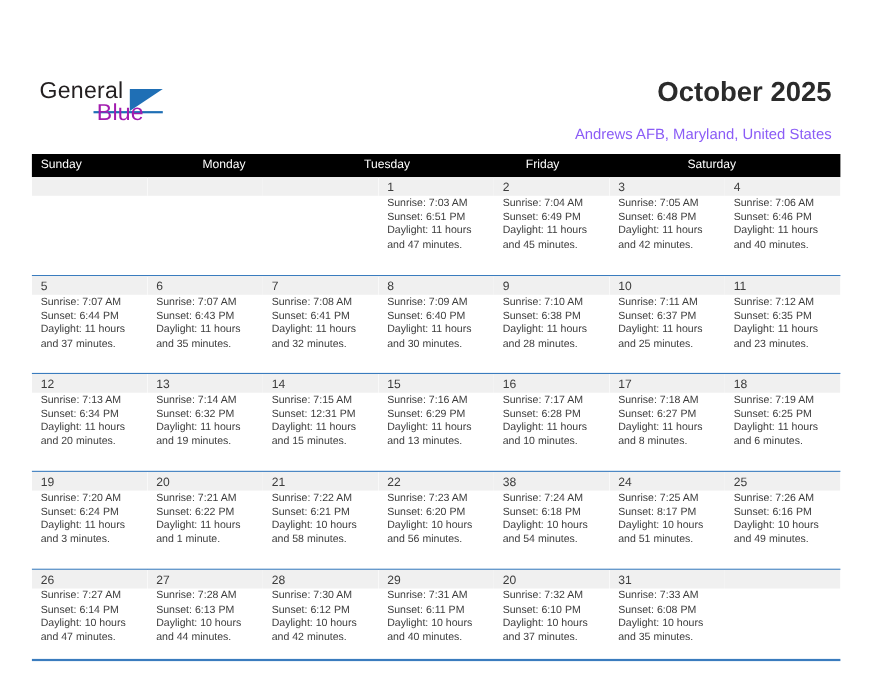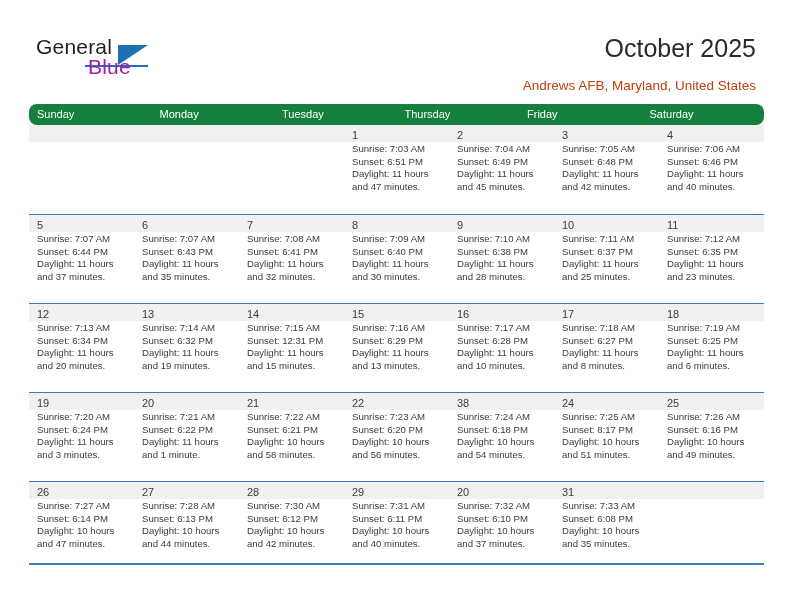--- a/index.html
+++ b/index.html
@@ -12,20 +12,21 @@
     height: 612px;
     font-family: "Liberation Sans", sans-serif;
     color: #000000;
     overflow: hidden;
   }
   .page {
     position: relative;
     width: 792px;
     height: 532px;
     box-sizing: border-box;
+    margin-top: 36px;
   }
 
   
   .topbar {
     position: absolute;
     left: 0; top: 0;
     width: 792px;
     height: 100px;
   }
   .logo {
@@ -69,44 +70,43 @@
   }
 
   .title {
     position: absolute;
     right: 36px;
     top: 34px;
     font-size: 25px;
     color: #2b2b2b;
     text-align: left;
     white-space: nowrap;
-    font-weight: normal;
+    font-weight: bold;
   }
   .subtitle {
     position: absolute;
     right: 36px;
     top: 78px;
     font-size: 13.5px;
-    color: #c2410c;
+    color: #8b5cf6;
     text-align: right;
     white-space: nowrap;
   }
 
   
   .calendar {
     position: absolute;
     left: 29px;
     top: 104px;
     width: 735px;
   }
   .dow-row {
     display: flex;
-    background: #15803d;
+    background: #000000;
     height: 21px;
-    border-radius: 8px;
   }
   .dow {
     flex: 1 1 0;
     color: #ffffff;
     font-size: 11px;
     line-height: 21px;
     padding-left: 8px;
     box-sizing: border-box;
     white-space: nowrap;
   }
@@ -169,21 +169,20 @@
 
     <div class="title">October 2025</div>
     <div class="subtitle">Andrews AFB, Maryland, United States</div>
   </div>
 
   <div class="calendar">
     <div class="dow-row" id="dow-row">
         <div class="dow">Sunday</div>
         <div class="dow">Monday</div>
         <div class="dow">Tuesday</div>
-        <div class="dow">Thursday</div>
         <div class="dow">Friday</div>
         <div class="dow">Saturday</div>
       </div>
     <div id="weeks-container">
         <div class="week">
           <div class="cell empty">
             <div class="daynum-strip"><span class="daynum"></span></div>
           </div>
           <div class="cell empty">
             <div class="daynum-strip"><span class="daynum"></span></div>

